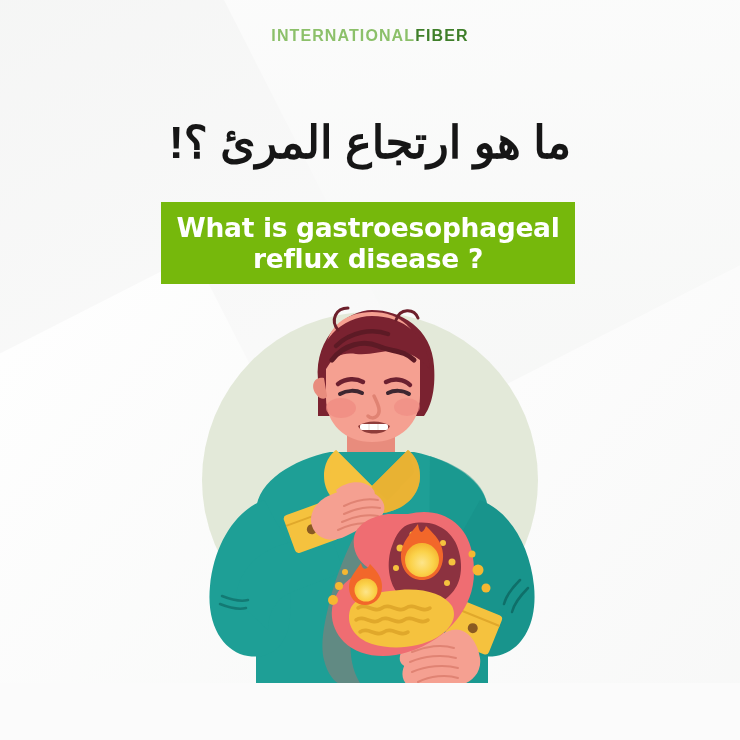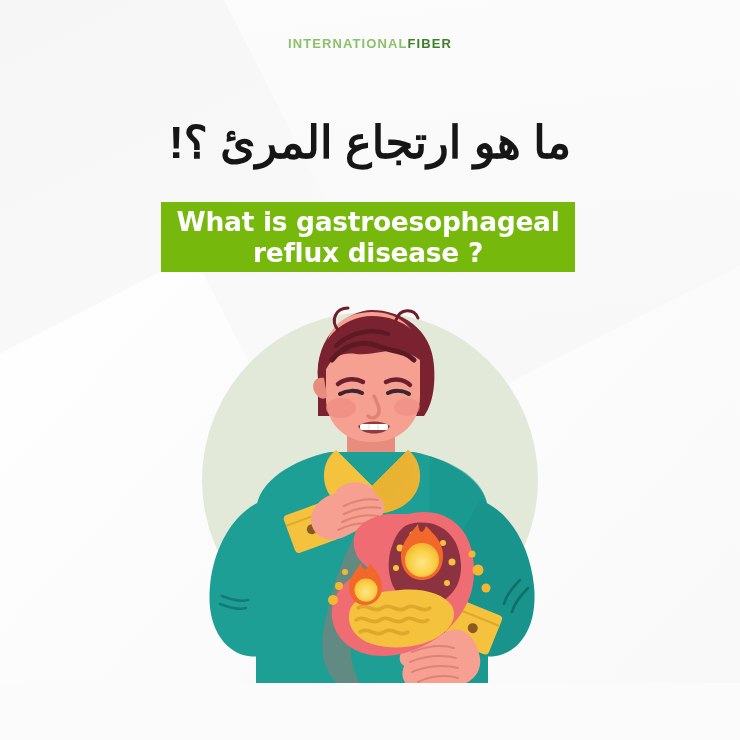--- a/index.html
+++ b/index.html
@@ -105,22 +105,22 @@
     transform:rotate(-18deg);
   }
   .leaf-side2 {
     width:15px; height:10px;
     left:146px; top:44px;
     background:linear-gradient(120deg,#74b83b,#357a1c);
     border-radius:100% 0 100% 0;
     transform:rotate(8deg);
   }
   .logo-sub {
-    margin-top:10px;
-    font-size:13px;
+    margin-top:1px;
+    font-size:16px;
     letter-spacing:1.1px;
     font-weight:bold;
     font-family:"Liberation Sans", sans-serif;
     white-space:nowrap;
   }
   .sub-a { color:#8cc06a; }
   .sub-b { color:#3f7f2a; }
 
   
   #headline-ar {
@@ -133,21 +133,21 @@
     color:#161616;
     direction:rtl;
     z-index:6;
     letter-spacing:-0.5px;
   }
 
   
   #banner {
     position:absolute;
     left:161px; top:202px;
-    width:414px; height:70px;
+    width:414px; height:82px;
     background:#76b80c;
     display:flex; align-items:center; justify-content:center;
     z-index:6;
   }
   #banner-text {
     color:#ffffff;
     font-family:"DejaVu Sans", sans-serif;
     font-weight:bold;
     font-size:26.5px;
     line-height:1.17;

